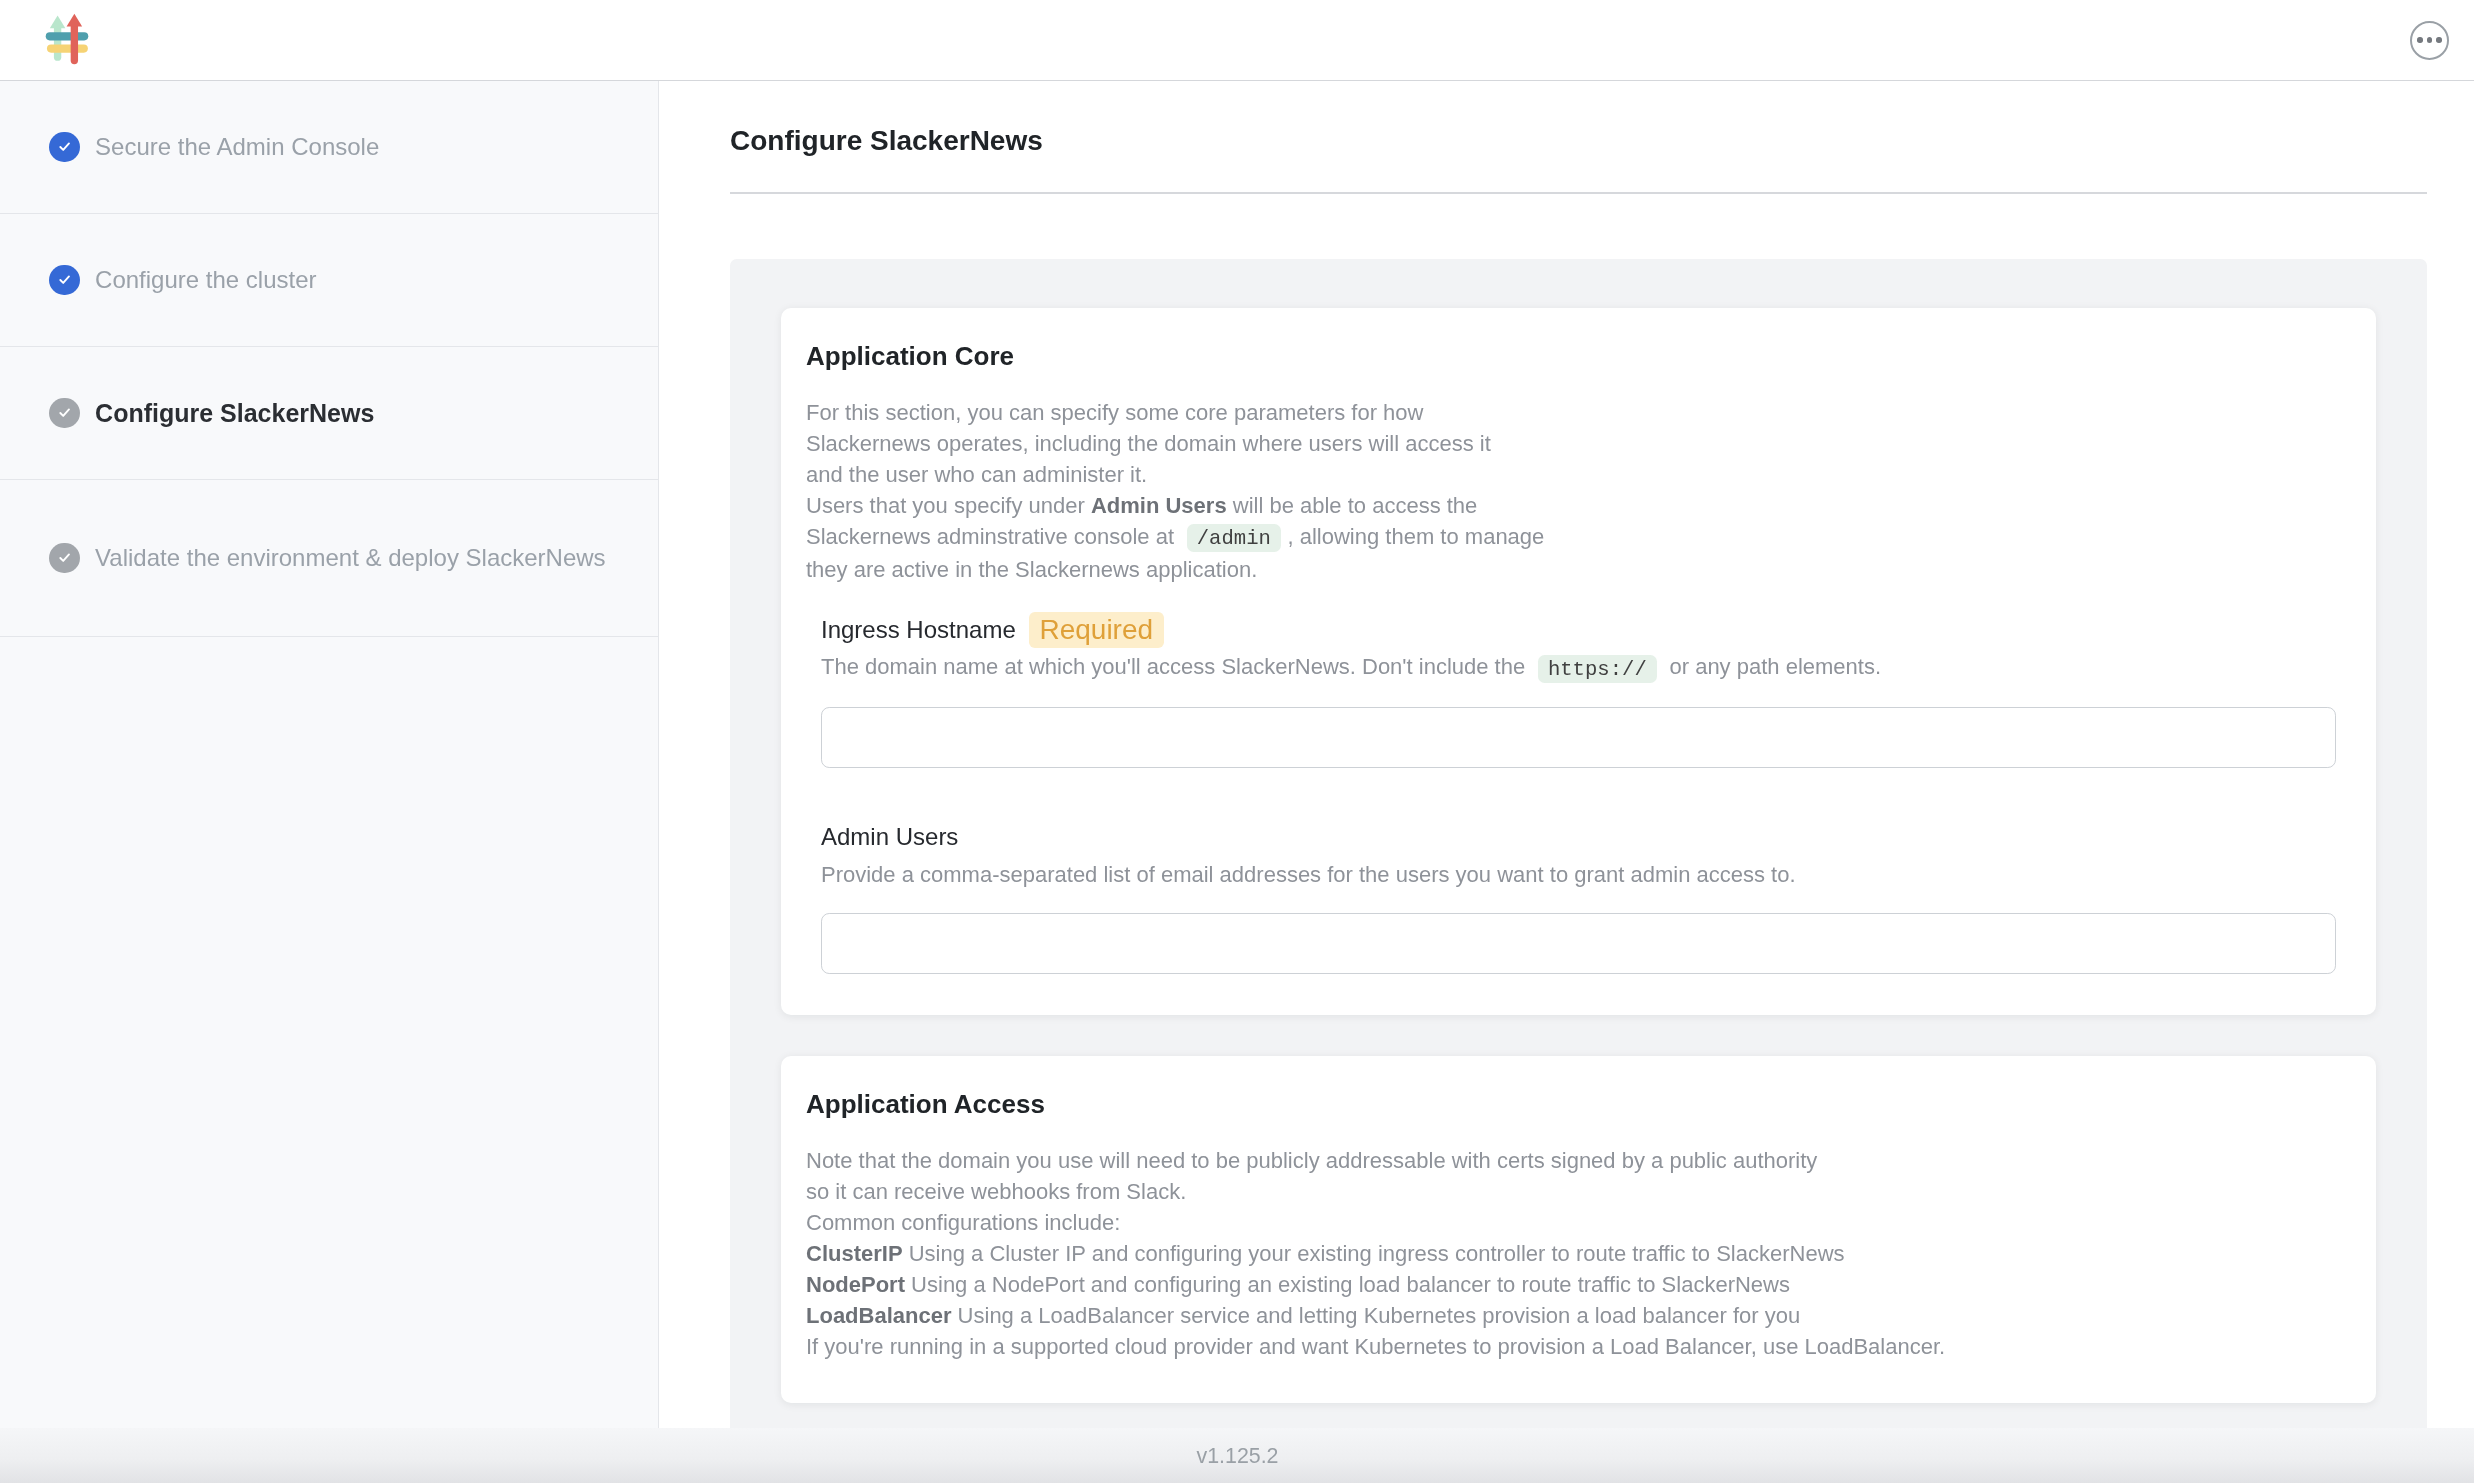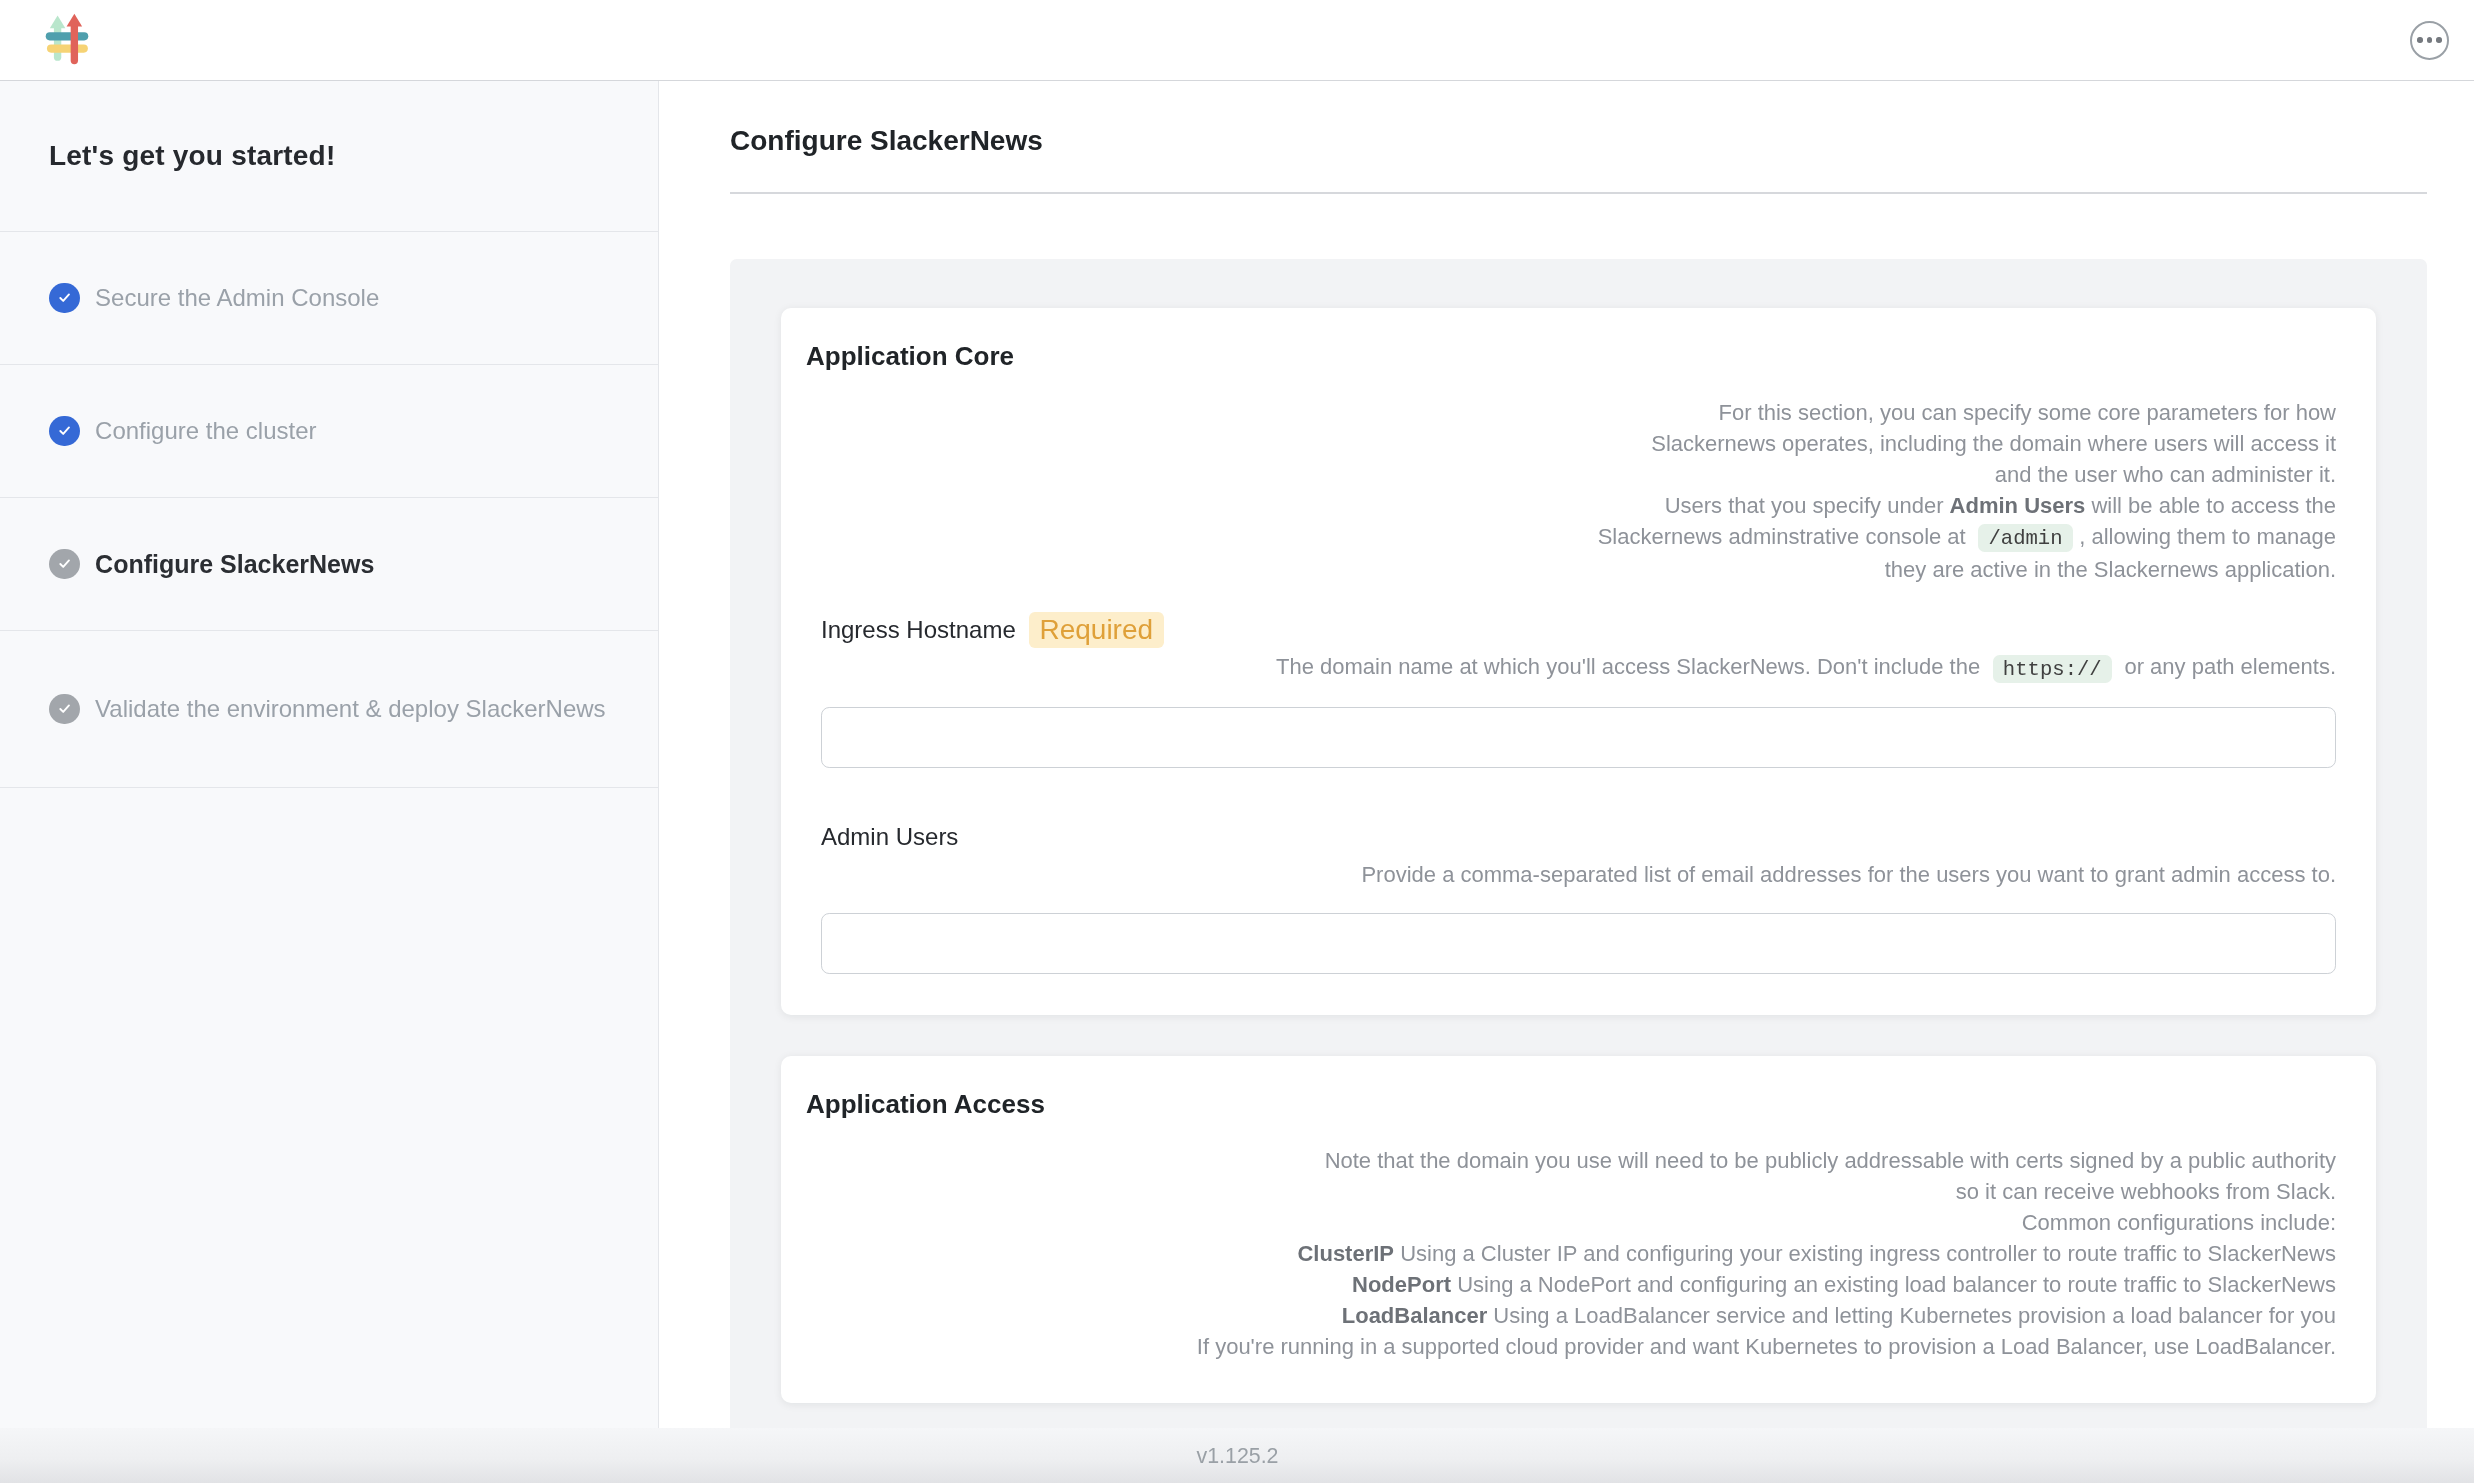--- a/index.html
+++ b/index.html
@@ -47,21 +47,21 @@
   .page-title { font-size: 28px; font-weight: 700; color: #202428; margin-bottom: 35px; }
   .title-divider { height: 1.6px; background: #d6d8dc; margin-bottom: 65px; }
   .panel { background: #f2f3f5; border-radius: 6.6px; padding: 49px 51px 49px 51px; }
   .card {
     background: #fff; border-radius: 10px; box-shadow: 0 1.6px 8.2px rgba(20,24,31,.07);
     padding: 33px 40px 41px 25px;
   }
   .card + .card { margin-top: 41px; }
   .card-title { font-size: 26px; font-weight: 700; color: #202428; margin-bottom: 25px; }
   .rich { font-size: 22px; color: #8e9299; }
-  .rt-line { line-height: 31px; min-height: 31px; text-align: right; }
+  .rt-line { line-height: 31px; min-height: 31px; }
   .rich b { color: #6d7177; font-weight: 700; }
   .code-chip {
     font-family: "Liberation Mono", monospace; font-size: 20.6px;
     background: #e6f1e9; color: #404040; padding: 2.5px 10px; border-radius: 6.6px; margin: 0 6.6px;
     white-space: nowrap;
   }
   .field { margin-left: 15px; margin-top: 30px; }
   .field + .field { margin-top: 54px; }
   .field-label-row { display: flex; align-items: center; gap: 13px; height: 30px; }
   .field-label { font-size: 24px; font-weight: 500; color: #26292e; }
@@ -102,23 +102,20 @@
   <div class="more-btn">
     <span class="dot"></span>
     <span class="dot"></span>
     <span class="dot"></span>
   </div>
 </div>
 
 <div class="layout">
 
   <div class="sidebar">
-    <div class="sidebar-head">
-      <h2>Let's get you started!</h2>
-    </div>
 
     <div class="step complete">
       <span class="check">
         <svg viewBox="0 0 24 24">
             <path d="M6 12.5l4 4 8-9" stroke="#fff" stroke-width="2.6" fill="none" stroke-linecap="round" stroke-linejoin="round"></path>
           </svg>
       </span>
       <span class="step-label">Secure the Admin Console</span>
     </div>
 

